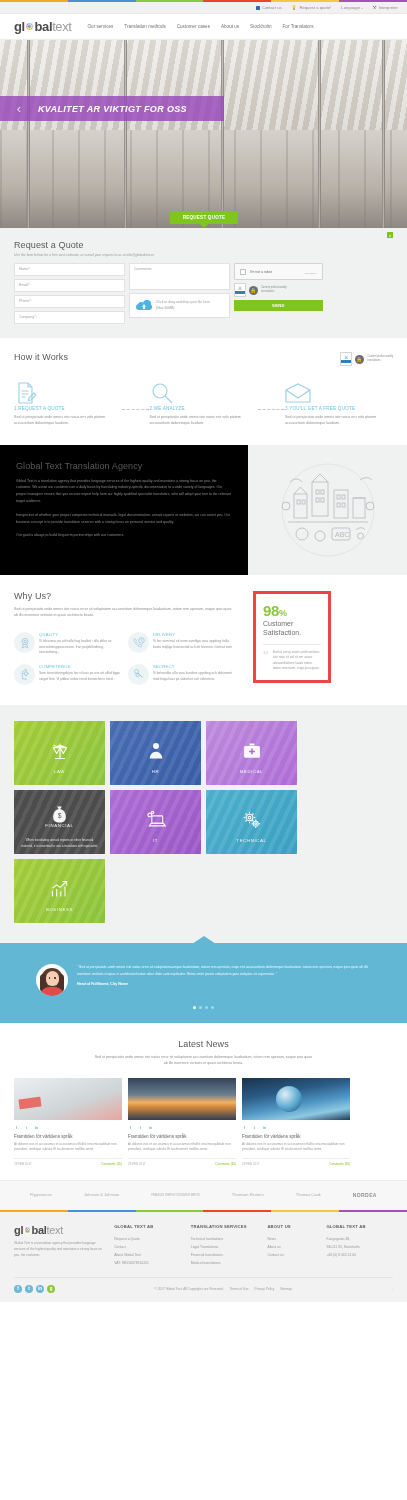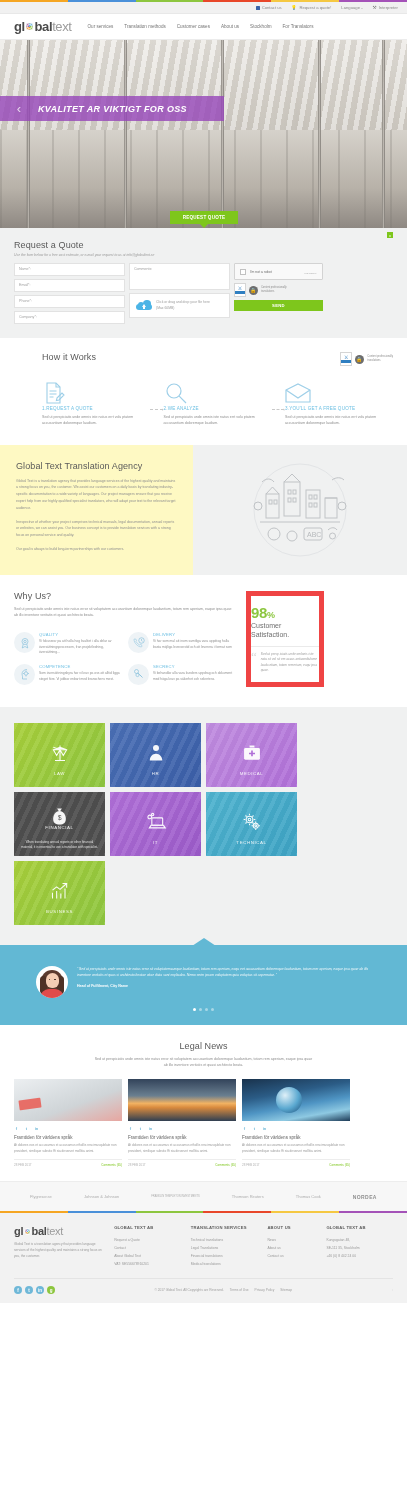--- a/index.html
+++ b/index.html
@@ -175,38 +175,38 @@
     width: 9px; height: 9px; border-radius: 50%; background: #6d6d6d; color: #fff;
     display: flex; align-items: center; justify-content: center; font-size: 5px;
   }
   .trust-txt { font-size: 2.6px; color: #8d8d8d; line-height: 1.5; }
   .send {
     background: #7ec61c; color: #fff; height: 11px; border: 0; font-size: 4.2px;
     font-weight: 700; letter-spacing: .3px; cursor: pointer;
   }
 
   
-  .how { padding: 14px 14px 18px; margin-left: 28px; }
+  .how { padding: 14px 14px 18px; }
   .how-head { display: flex; align-items: flex-start; justify-content: space-between; }
   .steps { display: flex; margin-top: 14px; }
   .step { width: 108px; }
   .step-ico { height: 26px; display: flex; align-items: center; color: #9ecfe8; }
   .step-t { color: #6fc0e3; font-size: 4.6px; letter-spacing: .2px; margin-bottom: 3px; }
   .connector {
     flex: 1; display: flex; align-items: center; padding-top: 12px;
     color: #c7c7c7;
   }
   .connector .dash {
     flex: 1; border-top: 1px dashed #c9c9c9; height: 0;
   }
   .connector .arw { font-size: 5px; margin-left: -1px; }
 
   
   .agency { display: flex; min-height: 130px; }
-  .agency-l { width: 193px; background: #fef9c3; padding: 16px 16px 14px; }
+  .agency-l { width: 248px; background: #000000; padding: 16px 16px 14px; }
   .agency-r {
     flex: 1; background: #f0f1f1; position: relative;
     display: flex; align-items: center; justify-content: center;
   }
   .agency p { font-size: 3.5px; line-height: 1.95; color: #8e8e8e; margin-top: 7px; }
   .doodle {
     width: 108px; height: 100px; position: relative; color: #b9bcbf;
   }
 
   
@@ -214,21 +214,21 @@
   .why-l { width: 222px; }
   .why-feats { display: flex; flex-wrap: wrap; gap: 8px 6px; margin-top: 14px; }
   .feat { width: 108px; display: flex; gap: 4px; }
   .feat-ico {
     width: 21px; height: 21px; border-radius: 50%; background: #eef3f6; flex: none;
     display: flex; align-items: center; justify-content: center; color: #89c2dd;
   }
   .feat-t { color: #6fc0e3; font-size: 4.2px; letter-spacing: .2px; margin-bottom: 2px; }
   .feat-b { font-size: 3.3px; line-height: 1.7; color: #909090; }
   .stat {
-    width: 78px; border: 5px solid #ef4444; padding: 8px 0; align-self: flex-start;
+    width: 78px; border: 3px solid #ef4444; padding: 8px 7px; align-self: flex-start; margin-left: 7px;
   }
   .stat .big { font-size: 15px; color: #8cc63f; font-weight: 700; letter-spacing: -.4px; }
   .stat .big small { font-size: 9px; }
   .stat .cs { font-size: 7px; color: #6f6f6f; line-height: 1.3; font-weight: 400; }
   .stat hr { border: 0; border-top: 1px solid #eaeaea; margin: 7px 0 5px; }
   .stat-q { display: flex; gap: 4px; }
   .qmark { font-size: 13px; color: #d8d8d8; line-height: 9px; font-family: "Liberation Serif", serif; }
   .stat-txt { font-size: 3.2px; line-height: 1.7; color: #9b9b9b; font-style: italic; }
 
   
@@ -754,21 +754,21 @@
     </div>
     <div class="dots">
       <i class="on"></i>
       <i></i>
       <i></i>
       <i></i>
     </div>
   </div>
 
   <div class="news">
-    <h2 class="h">Legal News</h2>
+    <h2 class="h">Latest News</h2>
     <div class="lorem news-sub">Sed ut perspiciatis unde omnis iste natus error sit voluptatem accusantium doloremque laudantium, totam rem aperiam, eaque ipsa quae ab illo inventore veritatis et quasi architecto beata.</div>
     <div class="news-grid">
       <div class="ncard">
         <div class="nthumb a"></div>
         <div class="nsocial">
           <i>f</i>
           <i>t</i>
           <i>in</i>
         </div>
         <div class="ntitle">Framtiden för världens språk</div>

